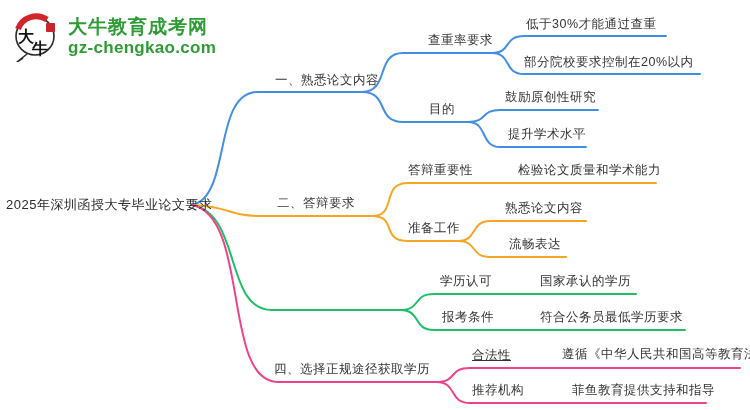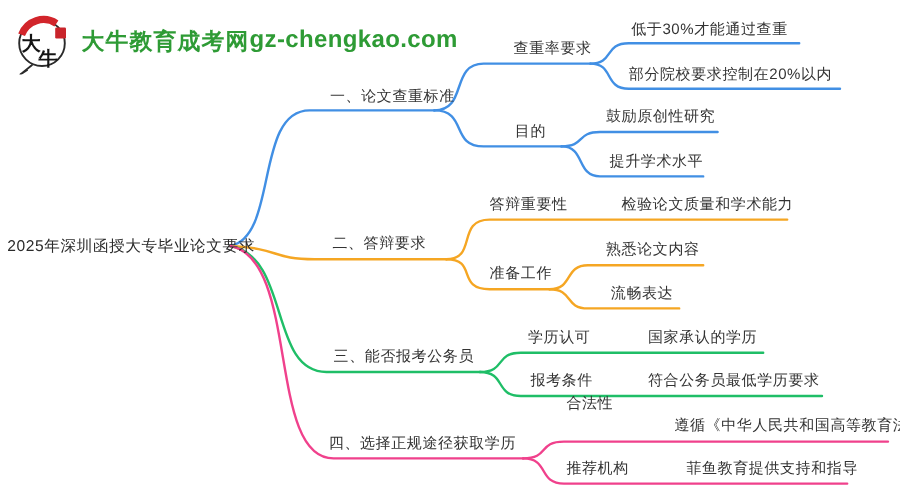--- a/index.html
+++ b/index.html
@@ -26,30 +26,30 @@
     color: #2b2b2b;
   }
   .logo {
     position: absolute;
     left: 11px;
     top: 10px;
     display: flex;
     align-items: center;
     gap: 7px;
   }
-  .logo-text-block { display: flex; }
+  .logo-text-block { display: flex; flex-direction: column; }
   .logo-site-name {
     font-size: 19px;
     font-weight: bold;
     color: #2e9b35;
     letter-spacing: 1px;
     line-height: 24px;
   }
   .logo-site-url {
-    font-size: 20px;
+    font-size: 17px;
     font-weight: bold;
     color: #2e9b35;
     line-height: 18px;
     letter-spacing: 0.3px;
   }
 </style>
 </head>
 <body>
 
 <div id="stage">
@@ -89,40 +89,39 @@
       <rect x="35" y="13" width="9" height="9" rx="1" fill="#c9242b"></rect>
     </svg>
     <div class="logo-text-block">
       <div class="logo-site-name">大牛教育成考网</div>
       <div class="logo-site-url">gz-chengkao.com</div>
     </div>
   </div>
 
   <div class="node root-label" style="left:6px; top:197px;">2025年深圳函授大专毕业论文要求</div>
 
-  <div class="node" style="left:275px; top:72px;">一、论文查重标准</div>
+  <div class="node" style="left:275px; top:72px;">一、熟悉论文内容</div>
   <div class="node" style="left:428px; top:32px;">查重率要求</div>
   <div class="node" style="left:526px; top:16px;">低于30%才能通过查重</div>
   <div class="node" style="left:524px; top:54px;">部分院校要求控制在20%以内</div>
   <div class="node" style="left:429px; top:101px;">目的</div>
   <div class="node" style="left:505px; top:89px;">鼓励原创性研究</div>
   <div class="node" style="left:277px; top:195px;">二、答辩要求</div>
 
   <div class="node" style="left:508px; top:126px;">提升学术水平</div>
   <div class="node" style="left:408px; top:162px;">答辩重要性</div>
   <div class="node" style="left:518px; top:162px;">检验论文质量和学术能力</div>
   <div class="node" style="left:408px; top:220px;">准备工作</div>
   <div class="node" style="left:505px; top:200px;">熟悉论文内容</div>
   <div class="node" style="left:509px; top:236px;">流畅表达</div>
 
-  <div class="node" style="left:278px; top:289px;">三、能否报考公务员</div>
   <div class="node" style="left:440px; top:273px;">学历认可</div>
   <div class="node" style="left:540px; top:273px;">国家承认的学历</div>
   <div class="node" style="left:442px; top:309px;">报考条件</div>
   <div class="node" style="left:274px; top:361px;">四、选择正规途径获取学历</div>
 
   <div class="node" style="left:540px; top:309px;">符合公务员最低学历要求</div>
-  <div class="node" style="left:472px; top:328px;">合法性</div>
+  <div class="node" style="left:472px; top:347px;text-decoration:underline;">合法性</div>
   <div class="node" style="left:562px; top:346px;">遵循《中华人民共和国高等教育法》</div>
   <div class="node" style="left:472px; top:382px;">推荐机构</div>
   <div class="node" style="left:572px; top:382px;">菲鱼教育提供支持和指导</div>
 
 </div>
 
 </body></html>

